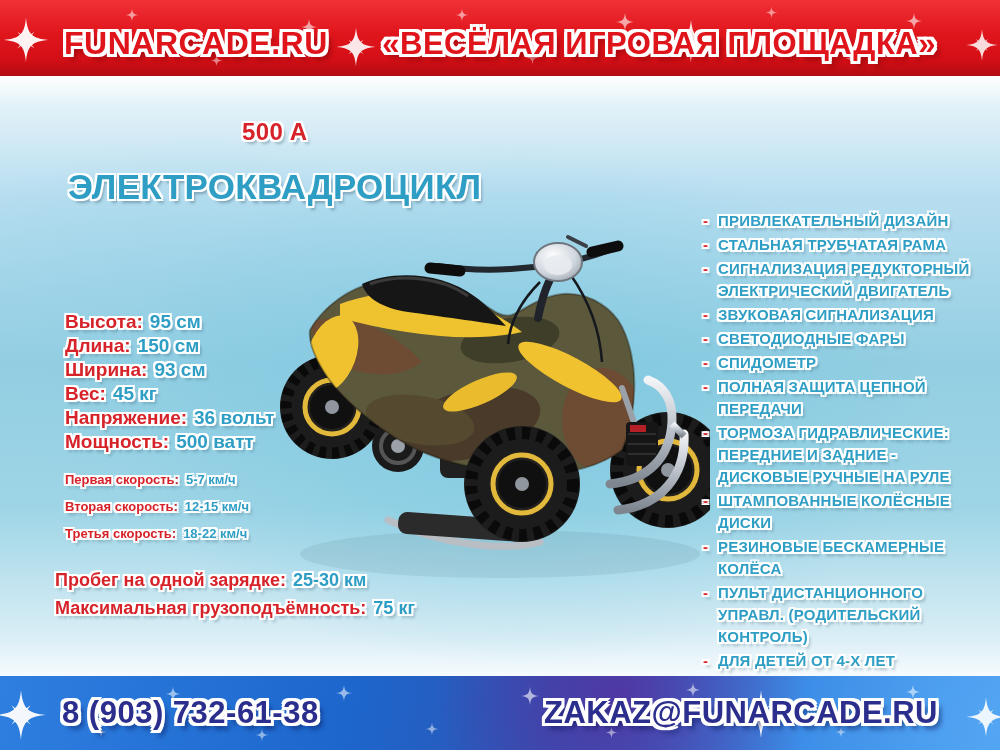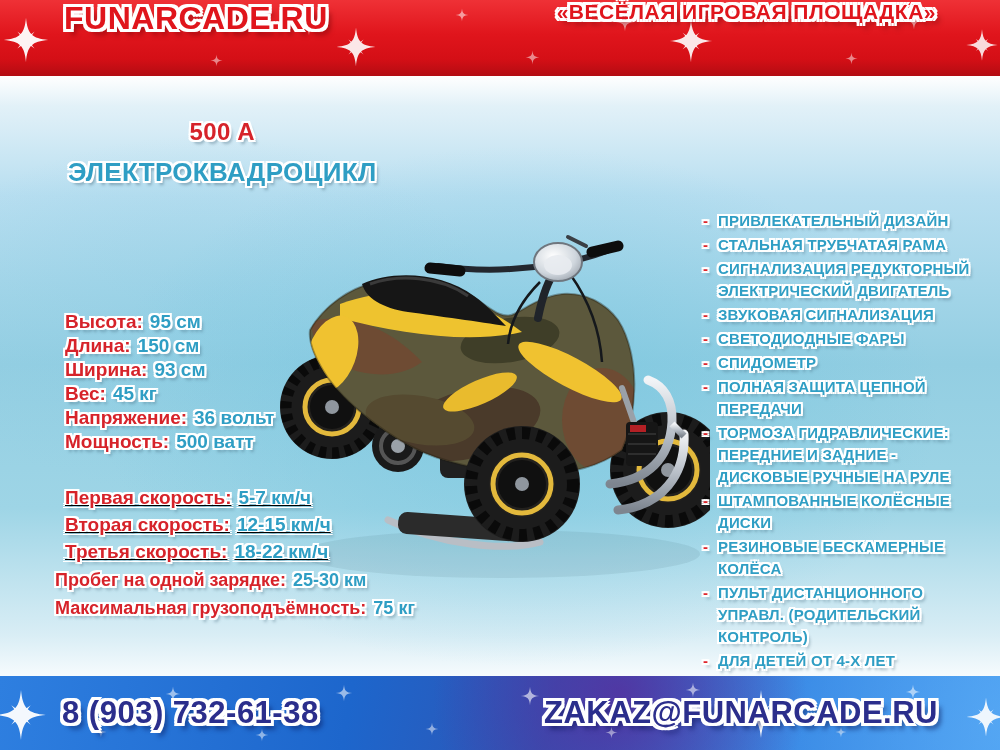--- a/index.html
+++ b/index.html
@@ -5,61 +5,61 @@
   html,body{margin:0;padding:0;}
   .poster{
     position:relative; width:1000px; height:750px; overflow:hidden;
     font-family:"Liberation Sans","DejaVu Sans",sans-serif;
     font-weight:bold; background:#9ed5e6;
   }
   
   .banner-top{
     position:absolute; left:0; top:0; width:1000px; height:76px;
     background:linear-gradient(180deg,#ef3136 0%,#e0151c 45%,#d40f16 78%,#b30c12 100%);
-    display:flex; align-items:flex-start; justify-content:space-between;
-    padding:0 64px; box-sizing:border-box; z-index:3;
+    display:flex; align-items:flex-end; justify-content:space-between;
+    padding:14px 64px; box-sizing:border-box; z-index:3;
   }
   .banner-bottom{
     position:absolute; left:0; top:676px; width:1000px; height:74px;
     background:
       radial-gradient(circle at 62% 25%, rgba(86,48,158,.85) 0%, rgba(86,48,158,0) 30%),
       radial-gradient(circle at 100% 65%, rgba(110,190,255,.45) 0%, rgba(110,190,255,0) 40%),
       linear-gradient(100deg,#2e7fe0 0%,#1d66cc 35%,#2f55b4 55%,#2e7fe0 80%,#3f93ea 100%);
     display:flex; align-items:center; justify-content:space-between;
     padding:0 62px; box-sizing:border-box; z-index:3;text-align:center;
   }
   .hdr-text{
     position:relative; z-index:2; color:#e0151c; font-size:32px; letter-spacing:.5px;
     text-shadow:-3px -3px 0 #fff,0 -3px 0 #fff,3px -3px 0 #fff,-3px 0 0 #fff,3px 0 0 #fff,
       -3px 3px 0 #fff,0 3px 0 #fff,3px 3px 0 #fff,5px 6px 5px rgba(110,0,5,.55);
   }
-  .hdr-text.slogan{font-size:21px;}
+  .hdr-text.slogan{font-size:31px;}
   .ftr-text{
     position:relative; z-index:2; color:#2b2e8c; font-size:31px; letter-spacing:.5px;
     text-shadow:-3px -3px 0 #fff,0 -3px 0 #fff,3px -3px 0 #fff,-3px 0 0 #fff,3px 0 0 #fff,
       -3px 3px 0 #fff,0 3px 0 #fff,3px 3px 0 #fff,5px 6px 5px rgba(5,15,80,.6);
   }
   .sp{position:absolute; fill:#fff; pointer-events:none; z-index:1;}
   
   .main-area{
     position:absolute; left:0; top:76px; width:1000px; height:600px;
     background:
       radial-gradient(ellipse 420px 260px at 52% 55%, rgba(110,195,222,.55) 0%, rgba(110,195,222,0) 100%),
       radial-gradient(ellipse 300px 180px at 20% 40%, rgba(140,205,228,.4) 0%, rgba(140,205,228,0) 100%),
       linear-gradient(180deg,#ffffff 0%,#e2f1f8 5%,#b7def0 20%,#93cee2 48%,#9ed5e6 72%,#d8edf5 93%,#f6fbfd 100%);
   }
   .o-body{
     text-shadow:-2px -2px 0 #fff,0 -2px 0 #fff,2px -2px 0 #fff,-2px 0 0 #fff,2px 0 0 #fff,
       -2px 2px 0 #fff,0 2px 0 #fff,2px 2px 0 #fff,3px 4px 3px rgba(60,95,115,.45);
   }
   .product-block{position:absolute; left:68px; top:42px; z-index:2;}
   .product-model{font-size:24px; color:#d6232a; letter-spacing:.5px;text-align:center;}
-  .product-name{font-size:26px; color:#2f9ec4; margin-top:11px; letter-spacing:.3px;}
+  .product-name{font-size:35px; color:#2f9ec4; margin-top:21px; letter-spacing:.3px;}
   .specs-list{position:absolute; left:65px; top:234px; z-index:2; font-size:19px; line-height:24px;}
-  .speeds-list{position:absolute; left:65px; top:408px; z-index:2; font-size:19px; line-height:27px;text-decoration:underline;}
+  .speeds-list{position:absolute; left:65px; top:390px; z-index:2; font-size:13px; line-height:27px;}
   .range-list{position:absolute; left:55px; top:490px; z-index:2; font-size:18px; line-height:28px;}
   .lab{color:#d6232a; margin-right:7px;}
   .val{color:#2f9ec4;}
   .features-list{position:absolute; left:703px; top:134px; width:285px; z-index:2;
     font-size:15px; line-height:22px; color:#2f9ec4; letter-spacing:.2px;}
   .feat{position:relative; padding-left:15px; margin-bottom:2px;}
   .feat .dash{position:absolute; left:0; top:0; color:#e0262c;}
   .atv{position:absolute; left:270px; top:146px; width:440px; height:380px; z-index:1;}
 </style>
 </head>

